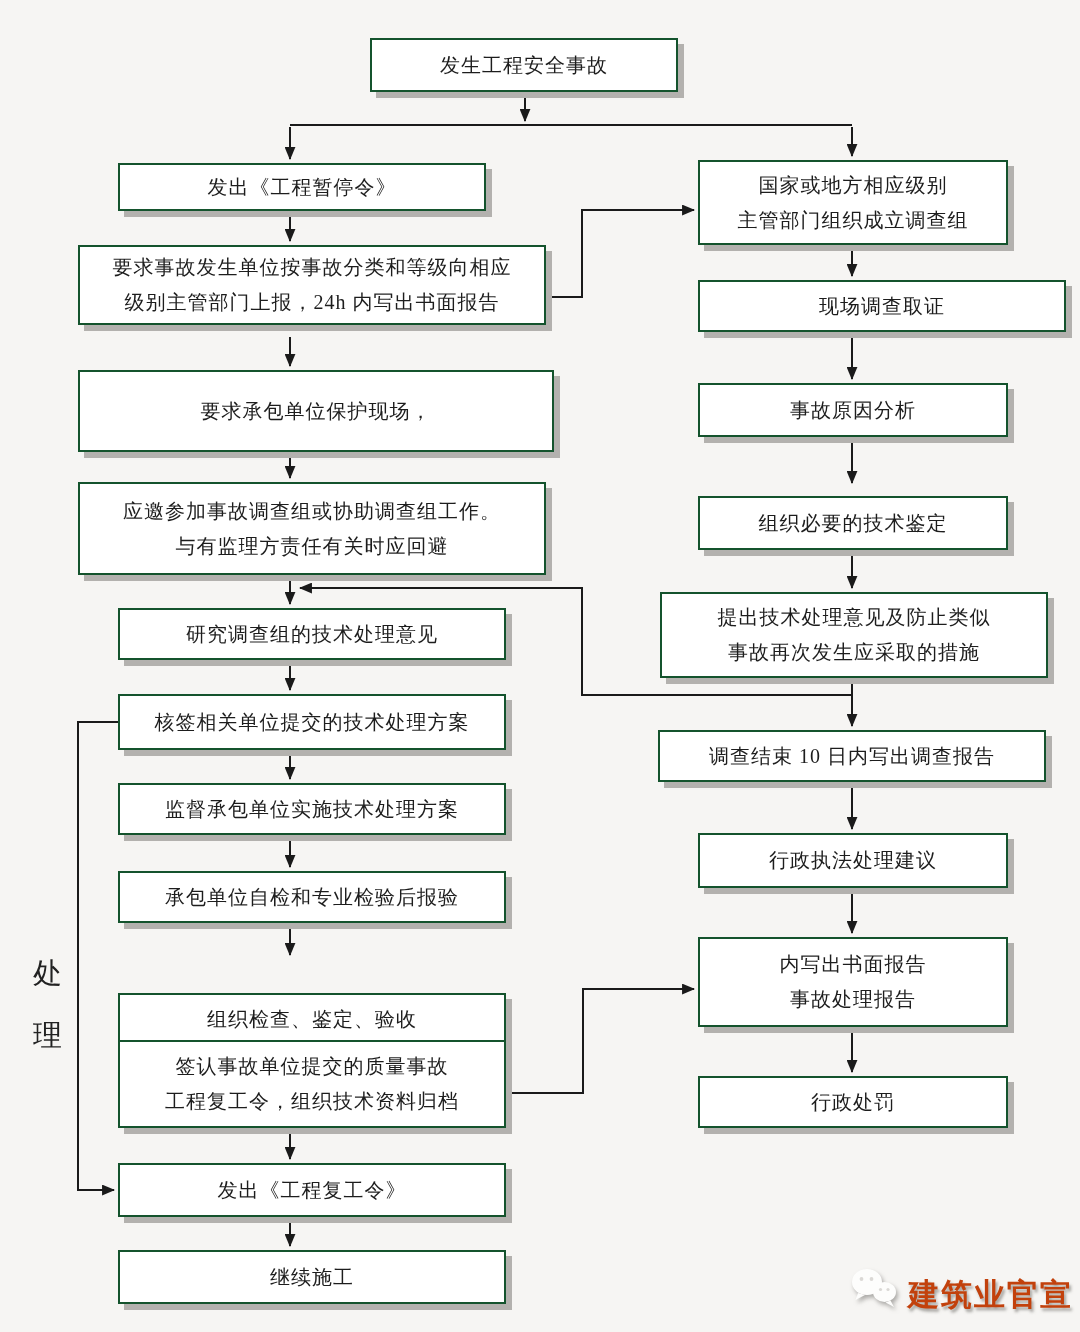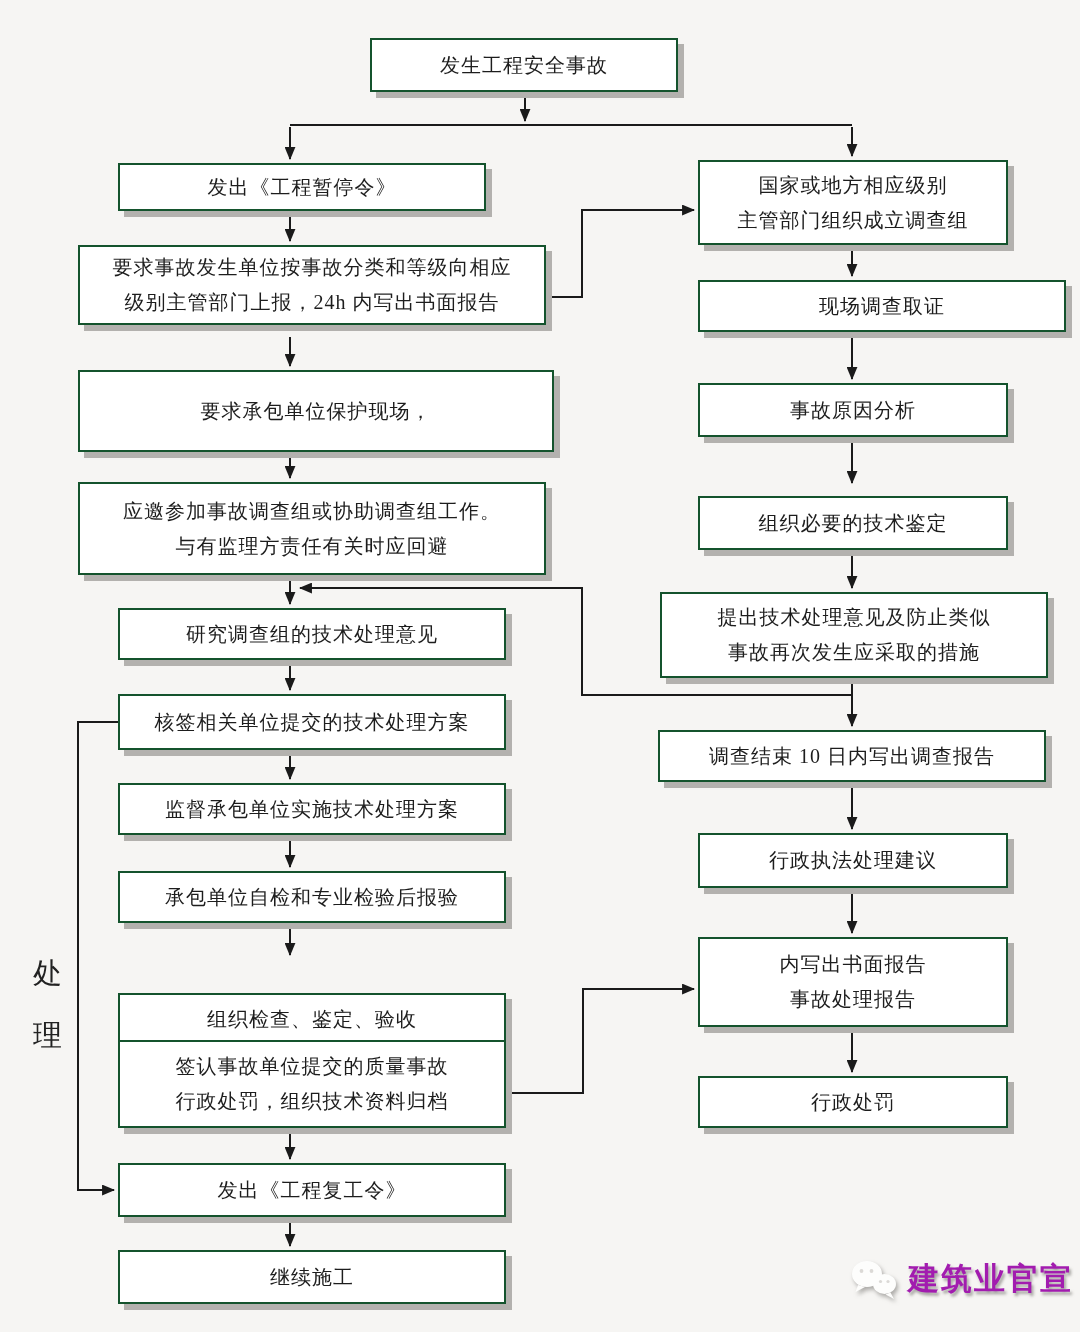--- a/index.html
+++ b/index.html
@@ -10,22 +10,22 @@
   .node{position:absolute;box-sizing:border-box;background:#ffffff;
         border:2px solid #14532d;box-shadow:6px 6px 0 #b3b1ae;
         display:flex;flex-direction:column;align-items:center;justify-content:center;
         text-align:center;font-size:20px;line-height:1.75;letter-spacing:1px;
         color:#1d1d1d;padding:2px 6px;}
   .node span{display:block;white-space:nowrap;}
   .side-label{position:absolute;left:33px;top:954px;display:flex;flex-direction:column;
         gap:22px;font-size:29px;color:#222;letter-spacing:0;}
   .watermark{position:absolute;left:850px;top:1258px;display:flex;align-items:center;gap:10px;}
   .wm-icon svg{display:block;filter:drop-shadow(2px 3px 2px rgba(110,108,104,0.55));}
-  .wm-text{font-size:31px;font-weight:bold;color:#a21caf;letter-spacing:2px;
-        text-shadow:2px 3px 3px rgba(110,108,104,0.6);}
+  .wm-text{font-size:31px;font-weight:bold;color:#c2410c;letter-spacing:2px;
+        text-shadow:2px 3px 3px rgba(110,108,104,0.6);margin-top:16px;}
 </style>
 </head>
 <body>
 
 <div class="canvas">
 
   <svg class="edges" viewBox="0 0 1080 1332" xmlns="http://www.w3.org/2000/svg">
     <defs>
       <marker id="arrow" viewBox="0 0 12 10" markerWidth="13" markerHeight="11" refX="11" refY="5" orient="auto" markerUnits="userSpaceOnUse">
         <path d="M0 0 L12 5 L0 10 Z" fill="#1a1a1a"></path>
@@ -99,21 +99,21 @@
   <div class="node" style="left:118px;top:871px;width:388px;height:52px">
       <span>承包单位自检和专业检验后报验</span>
     </div>
 
   <div class="node" style="left:118px;top:993px;width:388px;height:52px">
       <span>组织检查、鉴定、验收</span>
     </div>
 
   <div class="node" style="left:118px;top:1040px;width:388px;height:88px">
     <span>签认事故单位提交的质量事故</span>
-      <span>行政处罚，组织技术资料归档</span>
+      <span>工程复工令，组织技术资料归档</span>
     </div>
 
   <div class="node" style="left:118px;top:1163px;width:388px;height:54px">
       <span>发出《工程复工令》</span>
     </div>
 
   <div class="node" style="left:118px;top:1250px;width:388px;height:54px">
       <span>继续施工</span>
     </div>
 

